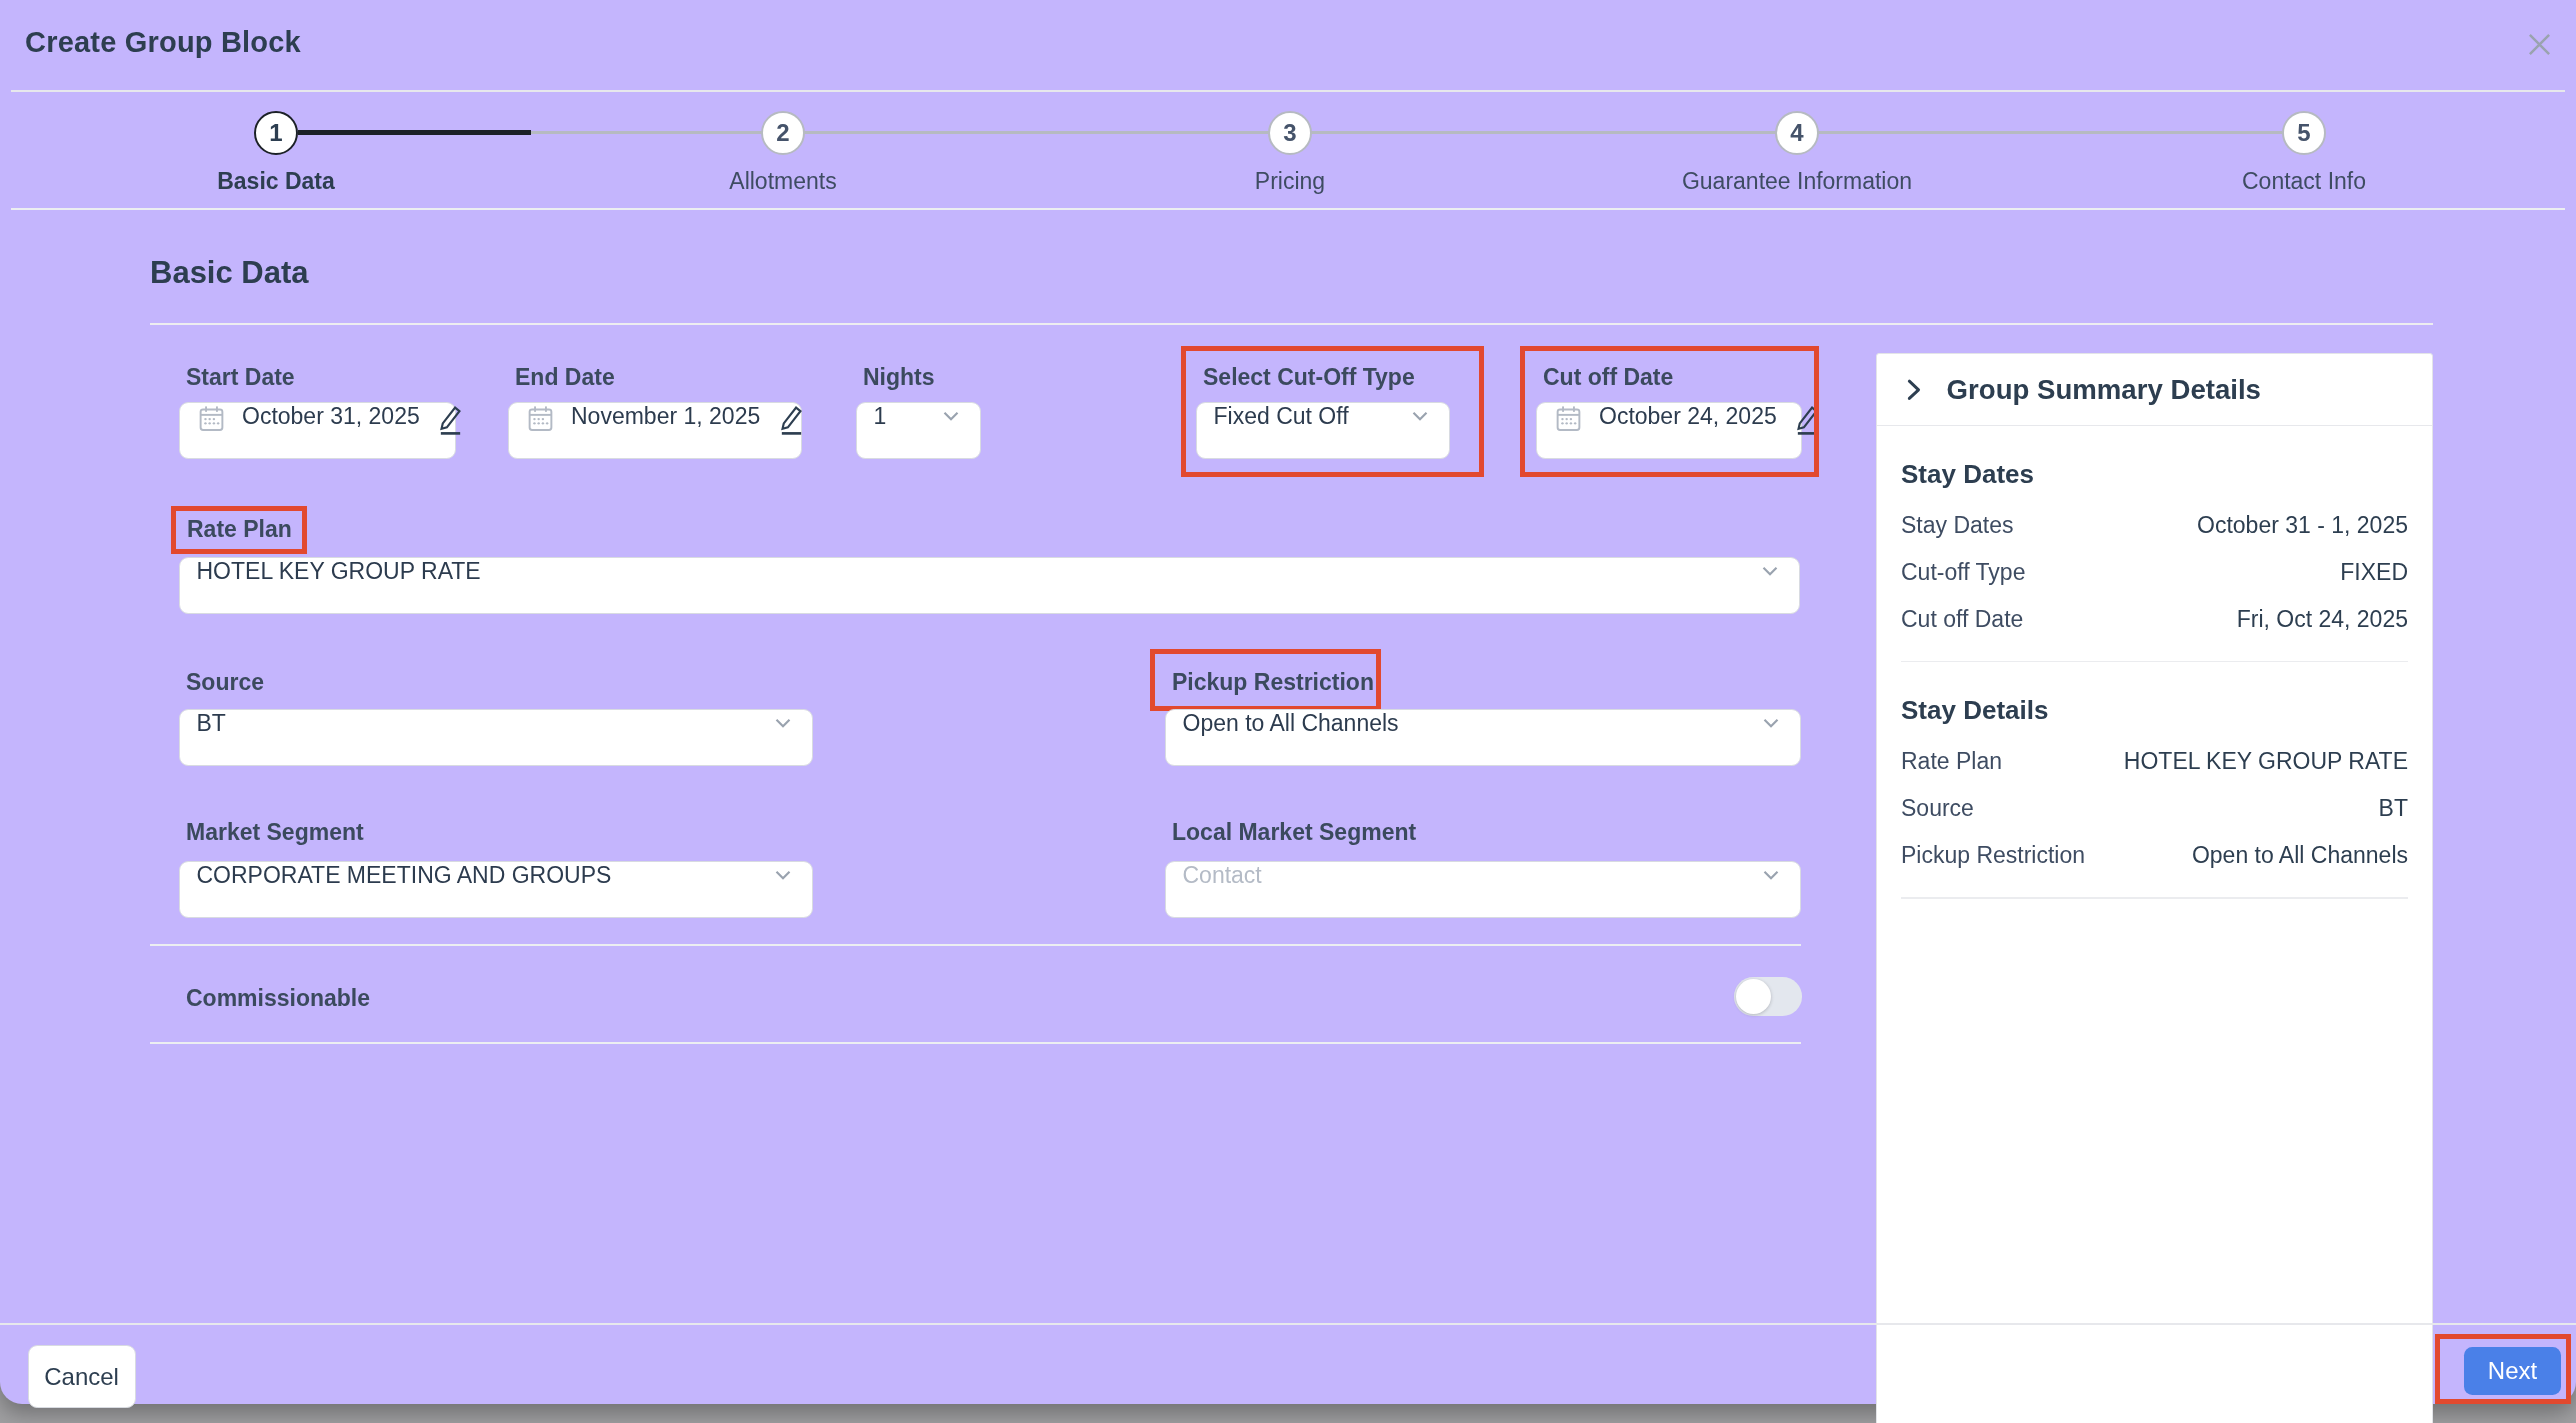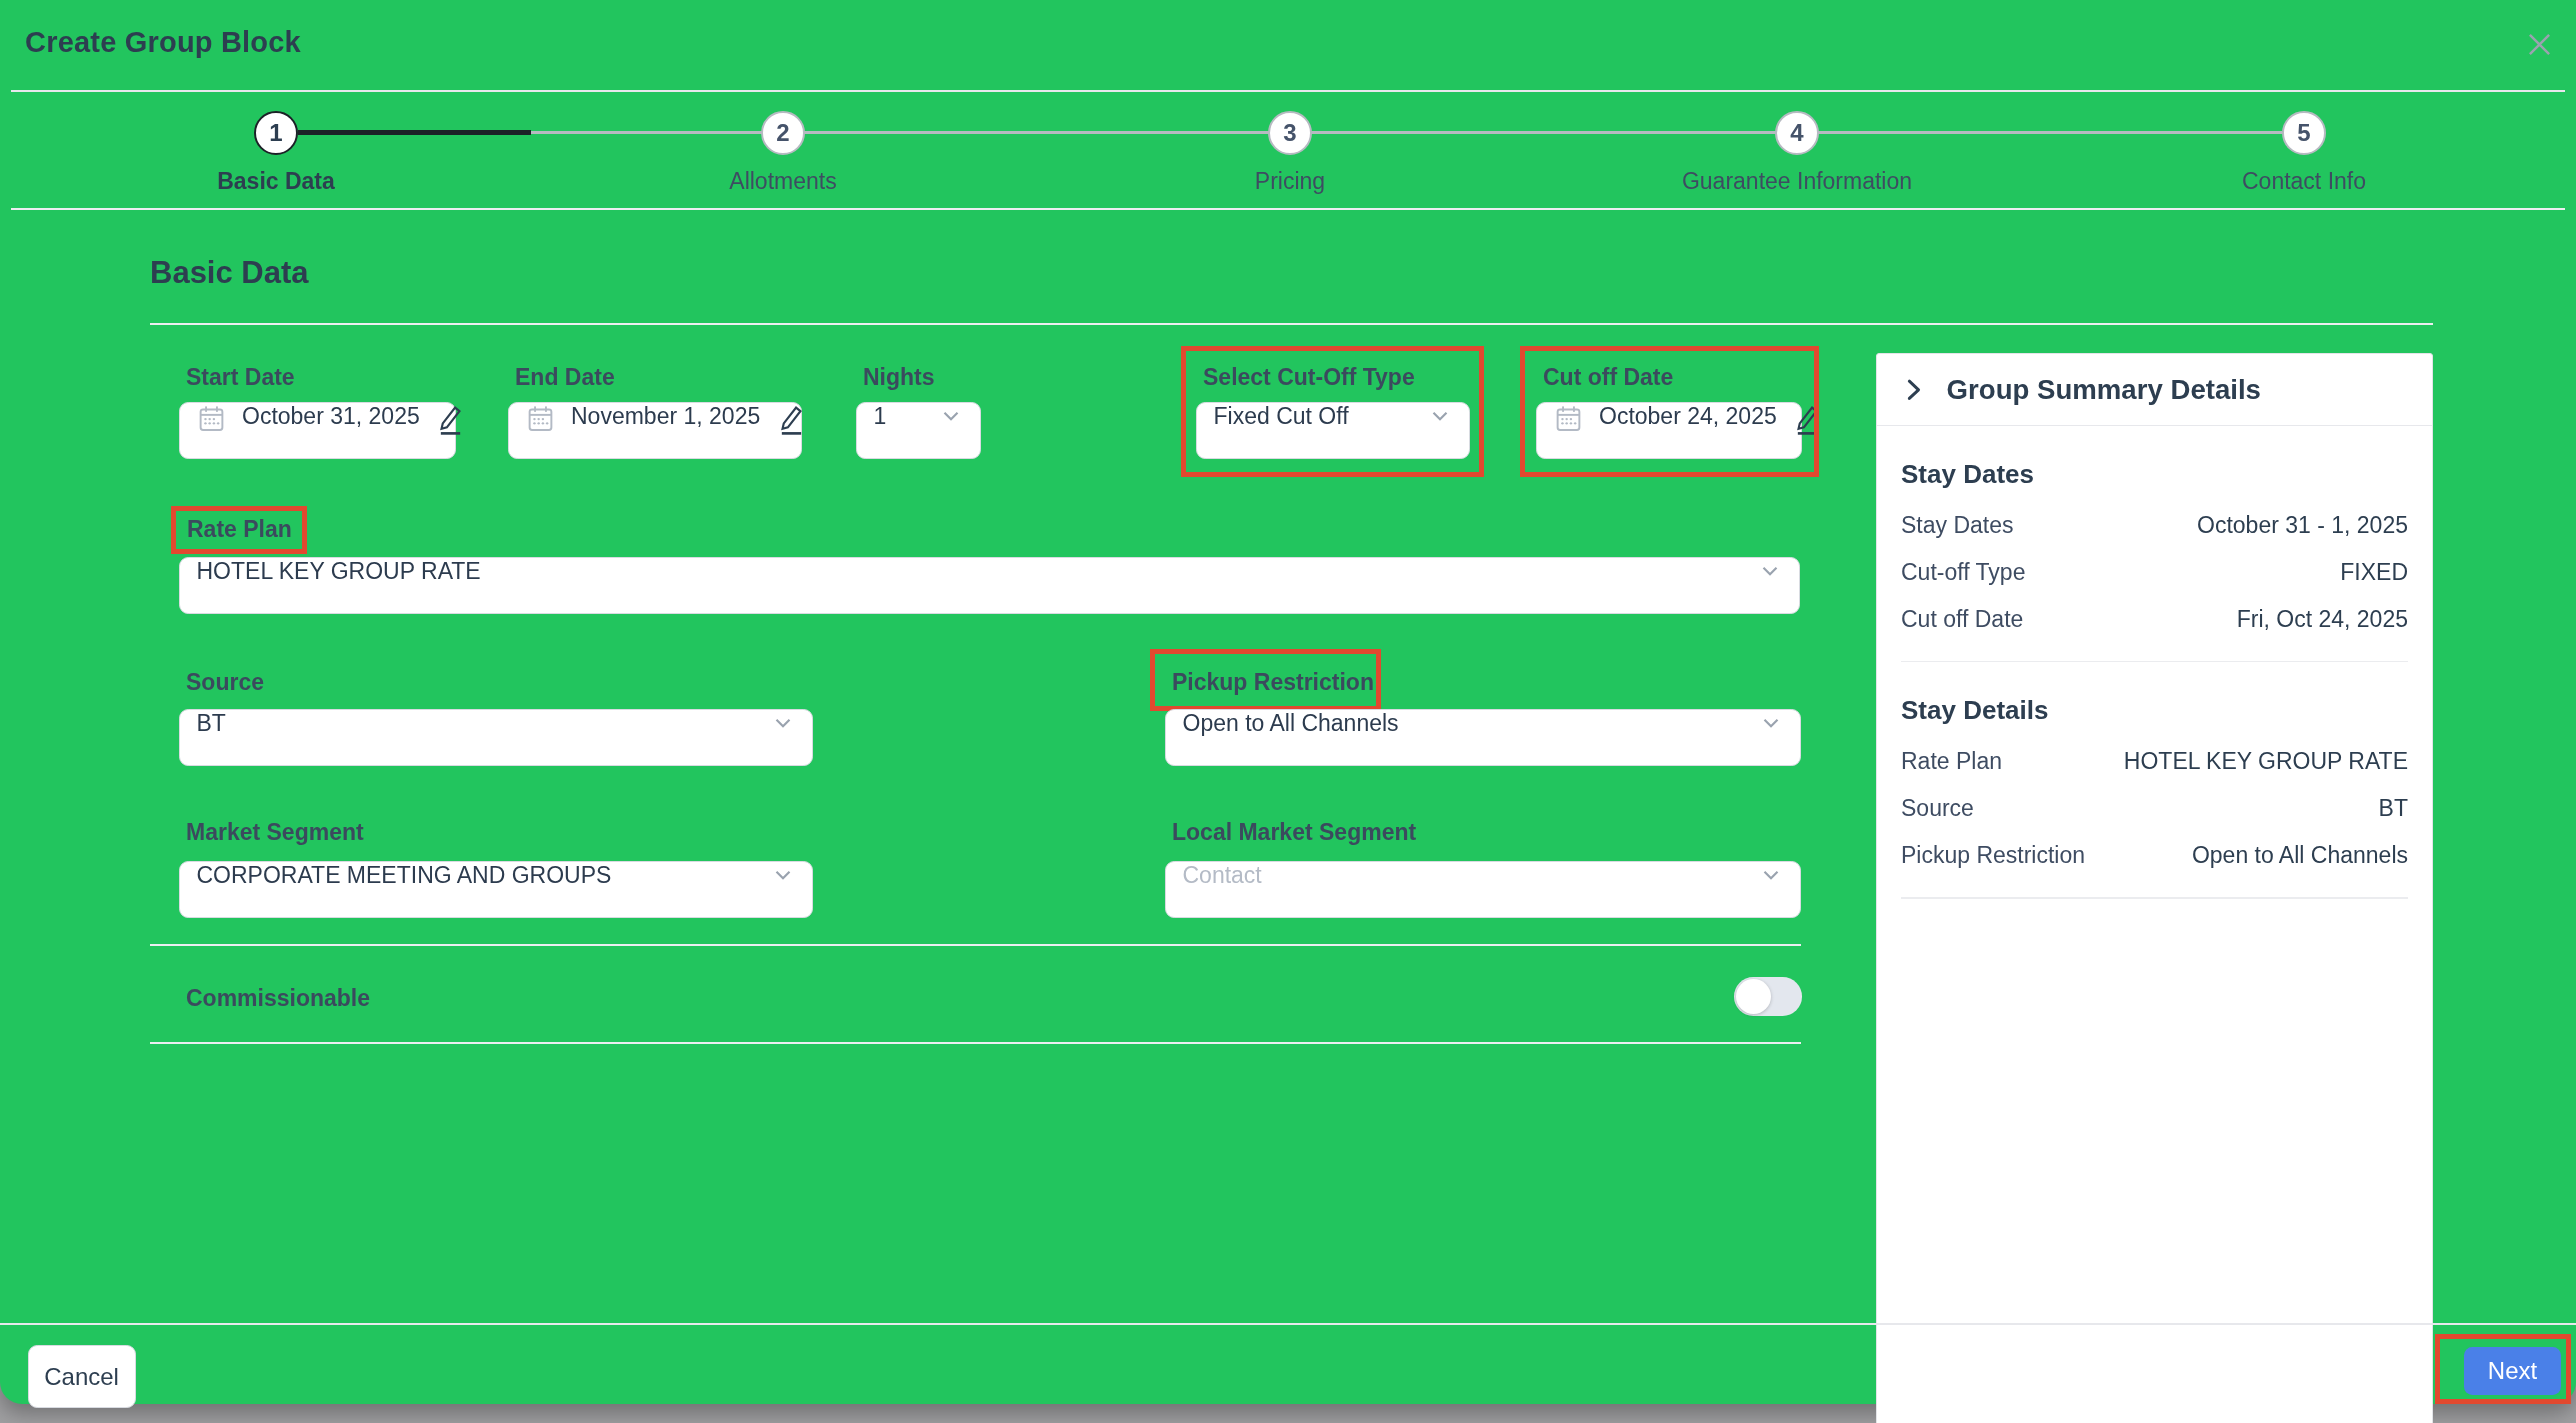--- a/index.html
+++ b/index.html
@@ -1,19 +1,19 @@
 <!DOCTYPE html>
 <html style="font-size:14.7px"><head>
 <meta charset="utf-8">
 <style>
   * { margin:0; padding:0; box-sizing:border-box; }
   html,body { width:2576px; height:1424px; }
   body { background:#9f9fa1; font-family:"Liberation Sans","DejaVu Sans",sans-serif; }
   .screen { position:relative; width:2576px; height:1424px; overflow:hidden; }
-  .modal { position:absolute; left:0; top:0; width:2576px; height:1404px; background:#22c55e;
+  .modal { position:absolute; left:0; top:0; width:2576px; height:1404px; background:#c4b5fd;
            border-radius:0 0 22px 22px; box-shadow:0 9.2px 20px rgba(0,0,0,.28); }
 
   
   .modal-title { position:absolute; left:25px; top:26px; font-size:29px; font-weight:700; color:#2d3e50; letter-spacing:0.2px; }
   .close-btn { position:absolute; left:2519px; top:24px; width:40px; height:40px; cursor:pointer;
                display:flex; align-items:center; justify-content:center; }
   .hdr-divider { position:absolute; left:11px; right:11px; top:90px; height:1.8px; background:#e7e8ec; }
 
   
   .step-track  { position:absolute; left:298px; top:131px; width:1984px; height:2.8px; background:#b6bac1; }
@@ -47,21 +47,21 @@
 
   
   .lb-start   { left:179px;  top:364px; }
   .lb-end     { left:508px;  top:364px; }
   .lb-nights  { left:856px;  top:364px; }
   .lb-cotype  { left:1196px; top:364px; }
   .lb-codate  { left:1536px; top:364px; }
   .c-start  { left:179px;  top:402px; width:277px; }
   .c-end    { left:508px;  top:402px; width:294px; }
   .c-nights { left:856px;  top:402px; width:125px; }
-  .c-cotype { left:1196px; top:402px; width:274px; }
+  .c-cotype { left:1196px; top:402px; width:254px; }
   .c-codate { left:1536px; top:402px; width:266px; }
   .hl-cotype { left:1181px; top:346px; width:303px; height:131px; }
   .hl-codate { left:1520px; top:346px; width:299px; height:131px; }
 
   .hl-rateplan { left:171px; top:506px; width:136px; height:48px; }
   .lb-rateplan { left:180px; top:516px; }
   .c-rateplan  { left:179px; top:557px; width:1621px; }
 
   .lb-source { left:179px;  top:669px; }
   .c-source  { left:179px;  top:709px; width:634px; }

